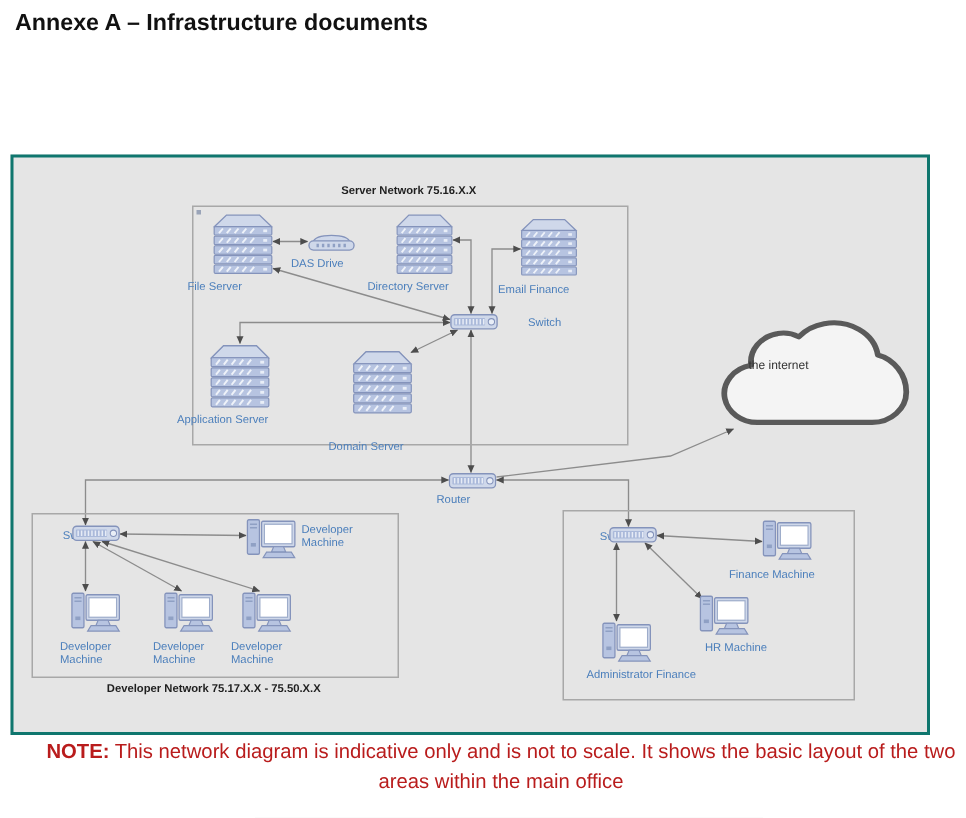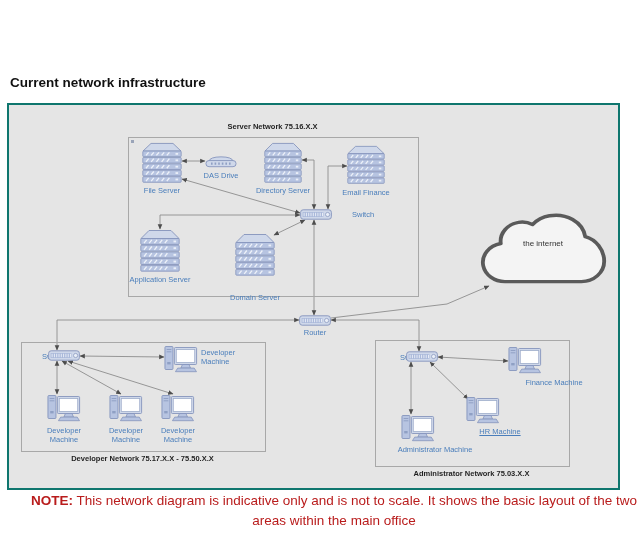--- a/index.html
+++ b/index.html
@@ -5,36 +5,36 @@
   html,body{margin:0;padding:0;background:#ffffff;}
   .page{position:relative;width:644px;height:545px;background:#fff;
         font-family:"Liberation Sans","DejaVu Sans",sans-serif;color:#1a1a1a;overflow:hidden;}
   .abs{position:absolute;}
   .doc-title{left:10px;top:7px;font-size:15.5px;font-weight:700;color:#111;}
   .doc-subtitle{left:10px;top:75px;font-size:13.5px;font-weight:700;color:#111;}
   .diagram{left:7px;top:103px;width:609px;height:383px;border:2px solid #0f766e;background:#e5e5e5;}
   .wires{position:absolute;left:0;top:0;width:609px;height:383px;}
   .net-box{border:1px solid #a8a8a8;background:transparent;}
   .net-title{font-size:7.5px;font-weight:700;color:#1f1f1f;text-align:center;line-height:1.2;}
-  .nlabel{font-size:7.5px;color:#4a7ebb;line-height:1.2;text-align:center;}
+  .nlabel{font-size:7.5px;color:#4a7ebb;line-height:1.2;text-align:left;}
   .nlabel.left{text-align:left;}
   .nlabel.nowrap{white-space:nowrap;padding-left:17px;}
   .icon{display:block;}
   .icon svg{display:block;}
   .corner-mark{width:3px;height:3px;background:#9aa4b8;}
-  .cloud-label{font-size:8px;color:#333;text-align:center;}
+  .cloud-label{font-size:8px;color:#333;text-align:left;}
   .note{left:22px;top:491px;width:624px;font-size:13.5px;line-height:1.5;color:#b91c1c;text-align:center;}
   .note b{font-weight:700;}
 </style>
 </head>
 <body>
 
 <div class="page">
 
-  <div class="abs doc-subtitle">Current network infrastructure</div>
+  <div class="abs doc-title">Annexe A – Infrastructure documents</div>
 
   <div class="abs diagram">
 
     <svg class="wires" viewBox="0 0 609 383" xmlns="http://www.w3.org/2000/svg">
       <defs>
         <marker id="mE" viewBox="0 0 8 8" refX="7" refY="4" markerWidth="5.5" markerHeight="5.5" orient="auto" markerUnits="userSpaceOnUse">
           <path d="M0 0.6 L7.6 4 L0 7.4 Z" fill="#4d4d4d"></path>
         </marker>
         <marker id="mS" viewBox="0 0 8 8" refX="7" refY="4" markerWidth="5.5" markerHeight="5.5" orient="auto-start-reverse" markerUnits="userSpaceOnUse">
           <path d="M0 0.6 L7.6 4 L0 7.4 Z" fill="#4d4d4d"></path>
@@ -274,21 +274,20 @@
           <rect x="3.4" y="17" width="3.6" height="2.4" fill="#8fa0c4"></rect>
           <rect x="11" y="2.5" width="23.5" height="17" rx="1" fill="#cfd8ea" stroke="#8493bb" stroke-width="0.9"></rect>
           <rect x="13" y="4.5" width="19.5" height="13" fill="#ffffff" stroke="#9dacca" stroke-width="0.8"></rect>
           <path d="M19.5 19.5 h7 l1.6 3.6 h-10.2 Z" fill="#b7c4e1" stroke="#8493bb" stroke-width="0.8"></path>
           <path d="M14.5 23.1 h17.5 l2.4 3.6 h-22.3 Z" fill="#b7c4e1" stroke="#8493bb" stroke-width="0.8"></path>
         </svg>
       </span>
     <div class="abs nlabel" style="left:145px;top:321px;width:48px;">Developer Machine</div>
 
     <div class="abs net-box" style="left:366px;top:235px;width:193px;height:125px;"></div>
-    <div class="abs net-title" style="left:366px;top:364px;width:193px;">Administrator Network 75.03.X.X</div>
 
     <div class="abs nlabel nowrap" style="left:371px;top:248px;width:25px;text-align:right;">Switch</div>
     <span class="abs icon" style="left:397px;top:246px;width:32px;height:11px;">
         <svg viewBox="0 0 32 11" width="100%" height="100%" preserveAspectRatio="none">
           <rect x="0.6" y="0.8" width="30.8" height="9.4" rx="2.6" fill="#cfd8ea" stroke="#8493bb" stroke-width="0.9"></rect>
           <rect x="2.6" y="3" width="20.8" height="5" rx="0.6" fill="#aab9da"></rect>
           <line x1="3.6" y1="5.5" x2="23" y2="5.5" stroke="#e7ecf6" stroke-width="3.6" stroke-dasharray="1 1.3"></line>
           <circle cx="27.6" cy="5.5" r="2.1" fill="#e9eef7" stroke="#8493bb" stroke-width="0.7"></circle>
         </svg>
       </span>
@@ -298,49 +297,49 @@
           <rect x="1" y="1.5" width="8.5" height="23" rx="1" fill="#b7c4e1" stroke="#8493bb" stroke-width="0.9"></rect>
           <line x1="2.8" y1="4.5" x2="7.8" y2="4.5" stroke="#8fa0c4" stroke-width="1"></line>
           <line x1="2.8" y1="6.8" x2="7.8" y2="6.8" stroke="#8fa0c4" stroke-width="1"></line>
           <rect x="3.4" y="17" width="3.6" height="2.4" fill="#8fa0c4"></rect>
           <rect x="11" y="2.5" width="23.5" height="17" rx="1" fill="#cfd8ea" stroke="#8493bb" stroke-width="0.9"></rect>
           <rect x="13" y="4.5" width="19.5" height="13" fill="#ffffff" stroke="#9dacca" stroke-width="0.8"></rect>
           <path d="M19.5 19.5 h7 l1.6 3.6 h-10.2 Z" fill="#b7c4e1" stroke="#8493bb" stroke-width="0.8"></path>
           <path d="M14.5 23.1 h17.5 l2.4 3.6 h-22.3 Z" fill="#b7c4e1" stroke="#8493bb" stroke-width="0.8"></path>
         </svg>
       </span>
-    <div class="abs nlabel nowrap" style="left:488px;top:273px;width:80px;">Finance Machine</div>
+    <div class="abs nlabel nowrap" style="left:460px;top:273px;width:80px;">Finance Machine</div>
 
     <span class="abs icon" style="left:457px;top:291px;width:34px;height:30px;">
         <svg viewBox="0 0 36 30" width="100%" height="100%" preserveAspectRatio="none">
           <rect x="1" y="1.5" width="8.5" height="23" rx="1" fill="#b7c4e1" stroke="#8493bb" stroke-width="0.9"></rect>
           <line x1="2.8" y1="4.5" x2="7.8" y2="4.5" stroke="#8fa0c4" stroke-width="1"></line>
           <line x1="2.8" y1="6.8" x2="7.8" y2="6.8" stroke="#8fa0c4" stroke-width="1"></line>
           <rect x="3.4" y="17" width="3.6" height="2.4" fill="#8fa0c4"></rect>
           <rect x="11" y="2.5" width="23.5" height="17" rx="1" fill="#cfd8ea" stroke="#8493bb" stroke-width="0.9"></rect>
           <rect x="13" y="4.5" width="19.5" height="13" fill="#ffffff" stroke="#9dacca" stroke-width="0.8"></rect>
           <path d="M19.5 19.5 h7 l1.6 3.6 h-10.2 Z" fill="#b7c4e1" stroke="#8493bb" stroke-width="0.8"></path>
           <path d="M14.5 23.1 h17.5 l2.4 3.6 h-22.3 Z" fill="#b7c4e1" stroke="#8493bb" stroke-width="0.8"></path>
         </svg>
       </span>
-    <div class="abs nlabel nowrap" style="left:444px;top:322px;width:60px;text-decoration:underline;">HR Machine</div>
+    <div class="abs nlabel nowrap" style="left:444px;top:322px;width:60px;">HR Machine</div>
 
     <span class="abs icon" style="left:392px;top:309px;width:34px;height:30px;">
         <svg viewBox="0 0 36 30" width="100%" height="100%" preserveAspectRatio="none">
           <rect x="1" y="1.5" width="8.5" height="23" rx="1" fill="#b7c4e1" stroke="#8493bb" stroke-width="0.9"></rect>
           <line x1="2.8" y1="4.5" x2="7.8" y2="4.5" stroke="#8fa0c4" stroke-width="1"></line>
           <line x1="2.8" y1="6.8" x2="7.8" y2="6.8" stroke="#8fa0c4" stroke-width="1"></line>
           <rect x="3.4" y="17" width="3.6" height="2.4" fill="#8fa0c4"></rect>
           <rect x="11" y="2.5" width="23.5" height="17" rx="1" fill="#cfd8ea" stroke="#8493bb" stroke-width="0.9"></rect>
           <rect x="13" y="4.5" width="19.5" height="13" fill="#ffffff" stroke="#9dacca" stroke-width="0.8"></rect>
           <path d="M19.5 19.5 h7 l1.6 3.6 h-10.2 Z" fill="#b7c4e1" stroke="#8493bb" stroke-width="0.8"></path>
           <path d="M14.5 23.1 h17.5 l2.4 3.6 h-22.3 Z" fill="#b7c4e1" stroke="#8493bb" stroke-width="0.8"></path>
         </svg>
       </span>
-    <div class="abs nlabel nowrap" style="left:365px;top:340px;width:88px;">Administrator Machine</div>
+    <div class="abs nlabel nowrap" style="left:365px;top:340px;width:88px;">Administrator Finance</div>
 
   </div>
 
   <div class="abs note">
     <b>NOTE:</b><span> This network diagram is indicative only and is not to scale. It shows the basic layout of the two areas within the main office</span>
   </div>
 
 </div>
 
 </body></html>

